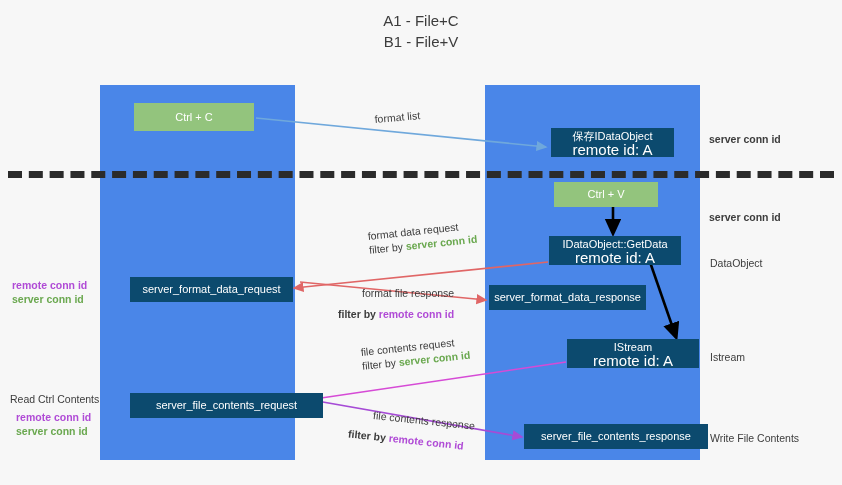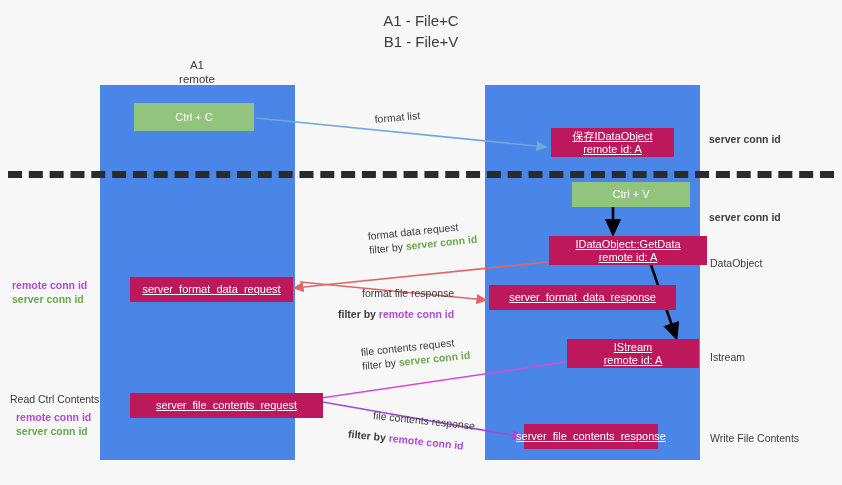--- a/index.html
+++ b/index.html
@@ -76,22 +76,22 @@
     flex-direction: column;
     align-items: center;
     justify-content: center;
     color: #ffffff;
     font-size: 11px;
     line-height: 13px;
     text-align: center;
     padding: 3px 6px;
   }
   .node.green  { background: #93c47d; }
-  .node.orange { background: #be185d; text-decoration: underline; }
-  .node .l2 { font-size: 11px; }
+  .node.orange { background: #0c4a6e; }
+  .node .l2 { font-size: 15px; }
 
   
   .lbl {
     position: absolute;
     font-size: 10.5px;
     line-height: 14px;
     color: #3c3c3c;
     white-space: nowrap;
   }
   .lbl.rot {
@@ -119,24 +119,20 @@
 </head>
 <body>
 
 <div class="canvas">
 
   <div class="title">
     <div>A1 - File+C</div>
     <div>B1 - File+V</div>
   </div>
 
-  <div class="lane-head" style="left:117px; top:58px;">
-    <div>A1</div>
-    <div>remote</div>
-  </div>
   <div class="lane-head" style="left:512px; top:58px;margin-top:44px;">
     <div>B1</div>
     <div>connection</div>
   </div>
 
   <div class="lane lane-a"></div>
   <div class="lane lane-b"></div>
 
   <svg class="wires" viewBox="0 0 842 485">
     <defs>
@@ -184,39 +180,39 @@
 
   <div class="node orange" style="left:130px; top:393px; width:193px; height:25px;">
     <div>server_file_contents_request</div>
   </div>
 
   <div class="node orange" style="left:551px; top:128px; width:123px; height:29px;">
     <div>保存IDataObject</div>
     <div class="l2">remote id: A</div>
   </div>
 
-  <div class="node green" style="left:572px; top:182px; width:118px; height:25px;">
+  <div class="node green" style="left:554px; top:182px; width:104px; height:25px;">
     <div>Ctrl + V</div>
   </div>
 
-  <div class="node orange" style="left:549px; top:236px; width:158px; height:29px;">
+  <div class="node orange" style="left:549px; top:236px; width:132px; height:29px;">
     <div>IDataObject::GetData</div>
     <div class="l2">remote id: A</div>
   </div>
 
-  <div class="node orange" style="left:489px; top:285px; width:187px; height:25px;">
+  <div class="node orange" style="left:489px; top:285px; width:157px; height:25px;">
     <div>server_format_data_response</div>
   </div>
 
   <div class="node orange" style="left:567px; top:339px; width:132px; height:29px;">
     <div>IStream</div>
     <div class="l2">remote id: A</div>
   </div>
 
-  <div class="node orange" style="left:524px; top:424px; width:134px; height:25px;">
+  <div class="node orange" style="left:524px; top:424px; width:184px; height:25px;">
     <div>server_file_contents_response</div>
   </div>
 
   <div class="lbl rot" style="left:374px; top:112px; transform: rotate(-5deg);">
     <span>format list</span>
   </div>
 
   <div class="lbl rot" style="left:367px; top:229px; transform: rotate(-6deg);">
     <div>format data request</div>
     <div>

